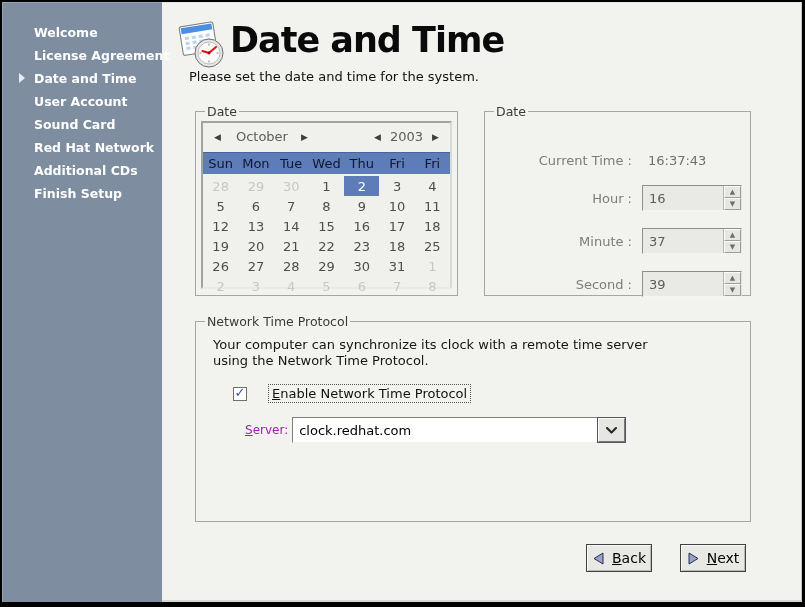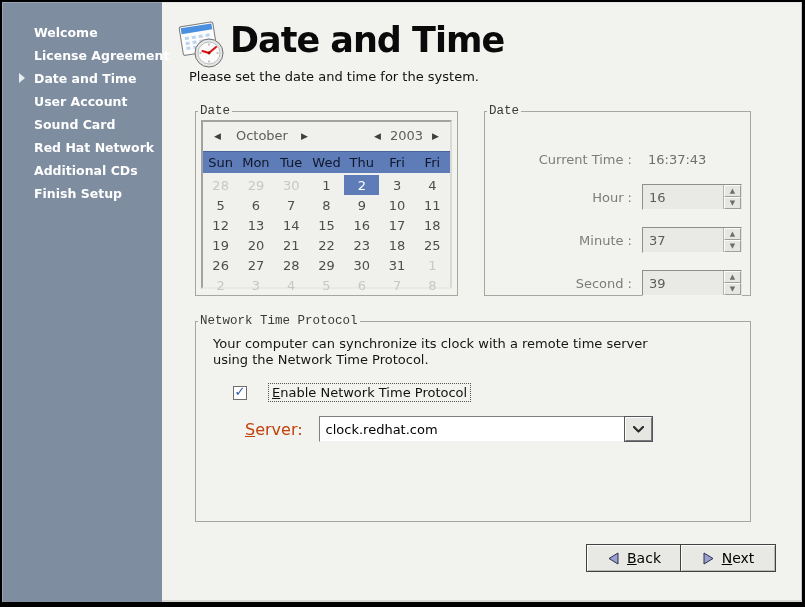--- a/index.html
+++ b/index.html
@@ -25,21 +25,21 @@
   .side-item.active .step-arrow{display:block;}
   
   .main{position:absolute;left:160px;top:0;right:0;bottom:0;}
   .hdr-icon{position:absolute;left:11px;top:14px;width:56px;height:56px;}
   .page-title{position:absolute;left:68px;top:18px;font-size:35px;font-weight:bold;color:#0a0a0a;letter-spacing:-1px;}
   .subtitle{position:absolute;left:27px;top:67px;font-size:13px;color:#111;}
   
   fieldset{
     position:absolute;border:1px solid #a7a7a2;margin:0;padding:0;
   }
-  legend{font-size:12.5px;color:#3a3a3a;padding:0 2px;margin-left:2px;font-family:Liberation Mono, monospace;}
+  legend{font-size:12.5px;color:#3a3a3a;padding:0 2px;margin-left:9px;}
   .fs-date{left:33px;top:102px;width:263px;height:192px;}
   .fs-time{left:322px;top:102px;width:267px;height:192px;}
   .fs-ntp{left:33px;top:312px;width:556px;height:208px;}
   
   .calendar{
     position:absolute;left:5px;top:2px;right:5px;bottom:6px;background:#f0f0ed;
     border:2px solid #a2a29e;border-bottom-color:#e9e9e6;border-right-color:#d9d9d5;
   }
   .cal-monthbar{height:27px;display:flex;align-items:center;font-size:13px;color:#5c5c5c;padding:0 8px;}
   .cal-nav{font-size:9px;color:#3f3f3f;cursor:default;padding:0 3px;}
@@ -79,34 +79,34 @@
   
   .ntp-desc{position:absolute;left:17px;top:8px;font-size:13px;color:#151515;line-height:16px;}
   .ntp-check-row{position:absolute;left:37px;top:56px;display:flex;align-items:center;}
   .checkbox{
     width:14px;height:14px;background:#fff;border:1px solid #6e6e6a;
     display:flex;align-items:center;justify-content:center;
   }
   .checkmark{color:#2d56a4;font-size:13px;font-weight:bold;line-height:1;margin-top:-2px;}
   .check-label{margin-left:22px;font-size:13px;color:#111;outline:1px dotted #555;padding:1px 3px;}
   .ntp-server-row{position:absolute;left:49px;top:88px;display:flex;align-items:center;height:26px;}
-  .server-label{font-size:16px;color:#c2410c;margin-right:16px;}
+  .server-label{font-size:12px;color:#a21caf;margin-right:4px;}
   .mn{text-decoration:underline;}
   .combo{
     width:334px;height:26px;display:flex;background:#fff;
     border:1px solid #7f7f7c;border-bottom-color:#f2f2f0;border-right-color:#dededb;
   }
   .combo-input{flex:1;min-width:0;border:0;background:#fff;font-size:13px;color:#000;padding:0 0 0 6px;outline:none;}
   .combo-btn{
     width:27px;background:#e6e6e3;border:1px solid #fbfbfa;border-right-color:#77777d;border-bottom-color:#77777d;
     box-shadow:0 0 0 1px #55555a;display:flex;align-items:center;justify-content:center;
   }
   
   .btn{
-    position:absolute;top:542px;width:96px;height:28px;background:#e8e8e5;
+    position:absolute;top:542px;width:66px;height:28px;background:#e8e8e5;
     border:1px solid #414141;display:flex;align-items:center;justify-content:center;
     box-shadow:inset 1px 1px 0 #fcfcfb, inset -1px -1px 0 #b9b9b5;
     font-size:14px;color:#000;cursor:default;
   }
   .btn-back{left:424px;}
   .btn-next{left:518px;}
   .btn svg{margin-right:7px;}
 </style>
 </head>
 <body>

